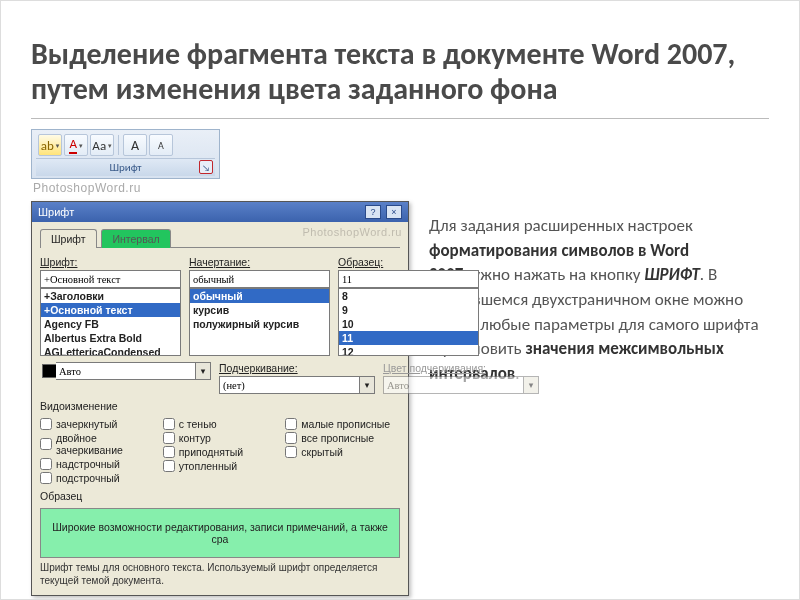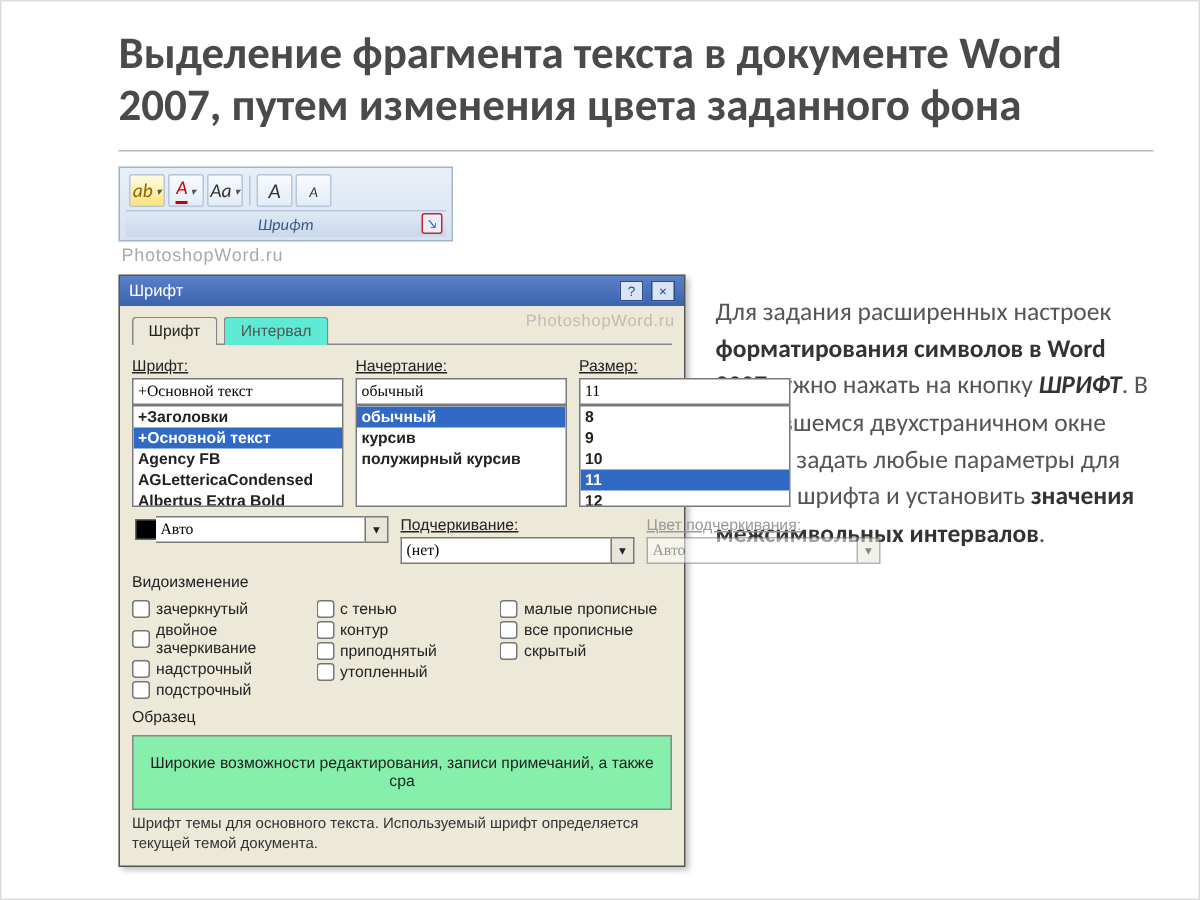--- a/index.html
+++ b/index.html
@@ -1,38 +1,38 @@
 <!DOCTYPE html>
 <html><head>
 <meta charset="utf-8">
 <style>
   * { box-sizing: border-box; margin: 0; padding: 0; }
   body { width: 800px; height: 600px; background: #fff; font-family: Calibri, Arial, sans-serif; position: relative; border: 1px solid #ddd; }
-  .slide { padding: 18px 30px 10px 30px; height: 100%; margin-left: 48px; }
+  .slide { padding: 36px 30px 10px 30px; height: 100%; }
   .title { font-size: 30px; color: #4a4a4a; line-height: 1.15; margin-bottom: 12px; }
   hr.divider { border: none; border-top: 1px solid #bbb; margin-bottom: 10px; }
   .content { display: flex; gap: 18px; }
   .left-col { flex: 0 0 380px; }
   .right-col { flex: 1; font-size: 17px; color: #555; line-height: 1.45; padding-top: 85px; }
   .right-col b { font-weight: bold; color: #333; }
-  .ribbon-strip { background: linear-gradient(#e9eff7,#d7e2f0); border: 1px solid #9fb4cc; padding: 2px 4px 2px 4px; width: 223px; font-size: 11px; color: #333; font-style: italic; }
+  .ribbon-strip { background: linear-gradient(#e9eff7,#d7e2f0); border: 1px solid #9fb4cc; padding: 2px 4px 2px 4px; width: 189px; font-size: 11px; color: #333; }
   .ribbon-row1 { display: flex; align-items: center; gap: 2px; padding: 2px; }
   .ribbon-btn { display: inline-flex; align-items: center; justify-content: center; width: 24px; height: 22px; border: 1px solid #b7c6da; border-radius: 2px; background: linear-gradient(#f8fbff,#e3ecf6); font-size: 13px; }
   .ribbon-btn .drop { font-size: 7px; margin-left: 2px; color: #555; }
   .ribbon-row2 { text-align: center; padding: 2px 0; background: linear-gradient(#dfe9f5,#c9d8ea); border-top: 1px solid #b7c6da; position: relative; color: #3a5b8a; }
   .dlg-launch { position: absolute; right: 2px; bottom: 2px; width: 14px; height: 14px; border: 1.5px solid #c1272d; border-radius: 2px; display: flex; align-items: center; justify-content: center; font-size: 9px; color: #3a5b8a; background: #e8eef7; }
   .watermark1 { font-size: 12px; color: #aaa; letter-spacing: 0.5px; margin: 2px 0 6px 2px; font-family: Arial; }
   .dialog { width: 378px; background: #ece9d8; border: 1px solid #555; font-family: Tahoma, Arial; font-size: 10.5px; color: #222; box-shadow: 2px 2px 4px rgba(0,0,0,0.25); }
   .dlg-titlebar { background: linear-gradient(#5a80c8,#3b62ad); color: #fff; padding: 3px 6px; display: flex; justify-content: space-between; align-items: center; font-size: 11px; }
   .dlg-titlebar .winbtns span { display: inline-block; width: 16px; height: 14px; background: #d9e4f4; border: 1px solid #2a4a8a; margin-left: 2px; text-align: center; font-size: 9px; line-height: 12px; color: #2a4a8a; }
   .dlg-body { padding: 6px 8px 8px 8px; position: relative; }
   .dlg-wm { position: absolute; right: 6px; top: 4px; font-size: 11px; color: #c0bcaf; letter-spacing: .5px; }
   .tabs { border-bottom: 1px solid #888; margin-bottom: 8px; }
   .tab { display: inline-block; padding: 3px 10px; border: 1px solid #888; border-bottom: none; background: #ece9d8; margin-right: 2px; position: relative; top: 1px; font-size: 10.5px; border-radius: 3px 3px 0 0; }
-  .tab.inactive { background: #5eead4; color: #555; }
+  .tab.inactive { background: #22c55e; color: #555; }
   .col3 { display: flex; gap: 8px; margin-bottom: 6px; }
   .fgroup { display: flex; flex-direction: column; }
   .fgroup label { margin-bottom: 2px; text-decoration: underline; }
   .txtfield { border: 1px solid #7a7a7a; background: #fff; height: 18px; padding: 1px 3px; font-size: 10.5px; font-family: Tahoma; }
   .listbox { border: 1px solid #7a7a7a; background: #fff; height: 68px; overflow: hidden; font-size: 10.5px; }
   .listbox div { padding: 1px 3px; font-weight: bold; }
   .listbox .sel { background: #316ac5; color: #fff; }
   .row2 { display: flex; gap: 8px; margin-bottom: 6px; }
   .combo { display: flex; }
   .combo .txtfield { flex: 1; border-right: none; }
@@ -97,35 +97,35 @@
           </div>
 
           <div class="col3">
             <div class="fgroup" style="flex:5">
               <label>Шрифт:</label>
               <input class="txtfield" value="+Основной текст" style="">
               <div class="listbox">
                 <div>+Заголовки</div>
                 <div class="sel">+Основной текст</div>
                 <div>Agency FB</div>
+                <div>Albertus Extra Bold</div>
                 <div>AGLettericaCondensed</div>
-                <div>Albertus Extra Bold</div>
               </div>
             </div>
             <div class="fgroup" style="flex:4">
               <label>Начертание:</label>
               <input class="txtfield" value="обычный" style="">
               <div class="listbox">
                 <div class="sel">обычный</div>
                 <div>курсив</div>
                 <div>полужирный курсив</div>
               </div>
             </div>
             <div class="fgroup" style="flex:2">
-              <label>Размер:</label>
+              <label>Образец:</label>
               <input class="txtfield" value="11" style="">
               <div class="listbox">
                 <div>8</div>
                 <div>9</div>
                 <div>10</div>
                 <div class="sel">11</div>
                 <div>12</div>
               </div>
             </div>
           </div>

